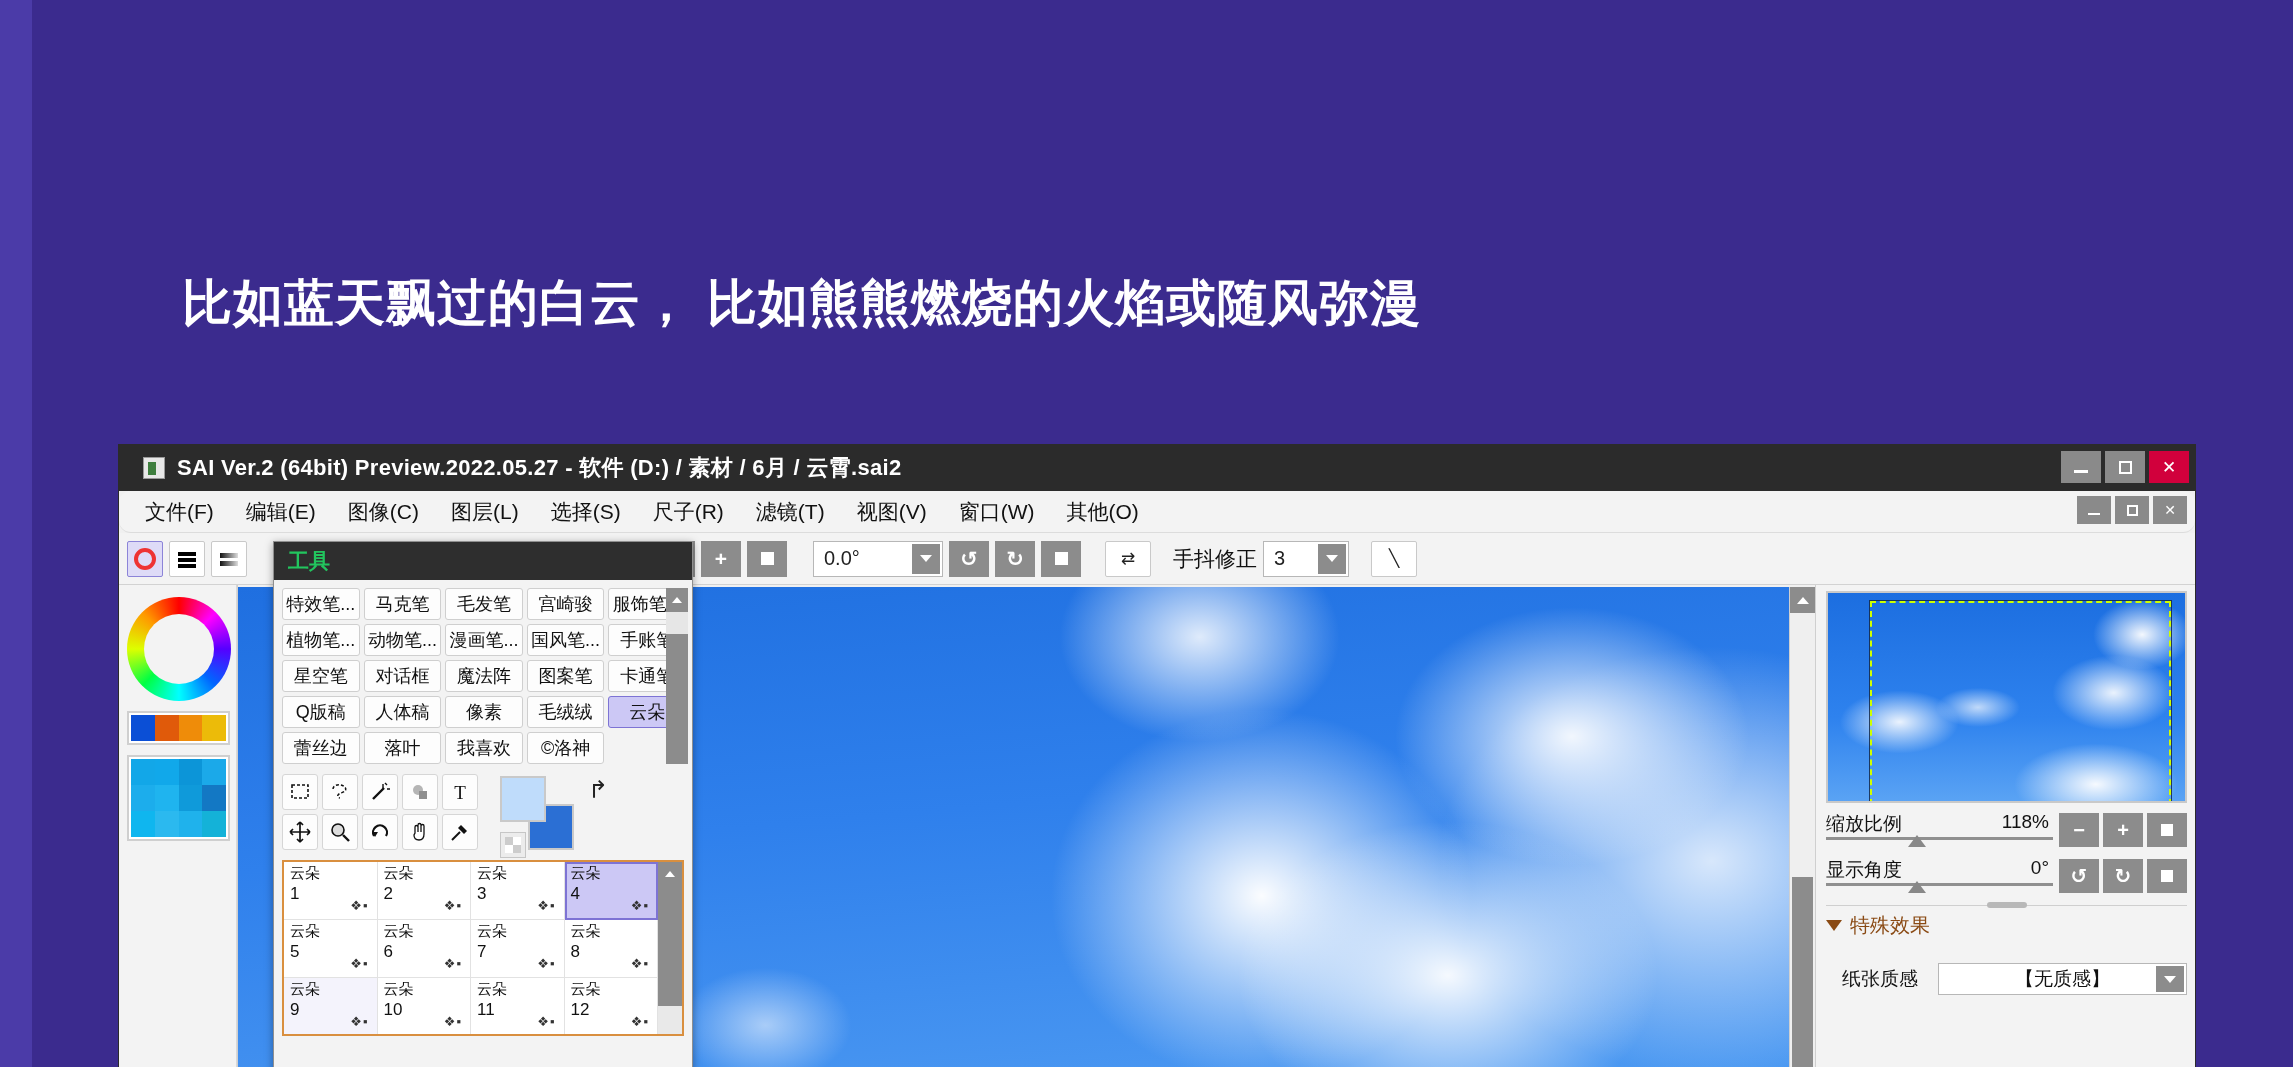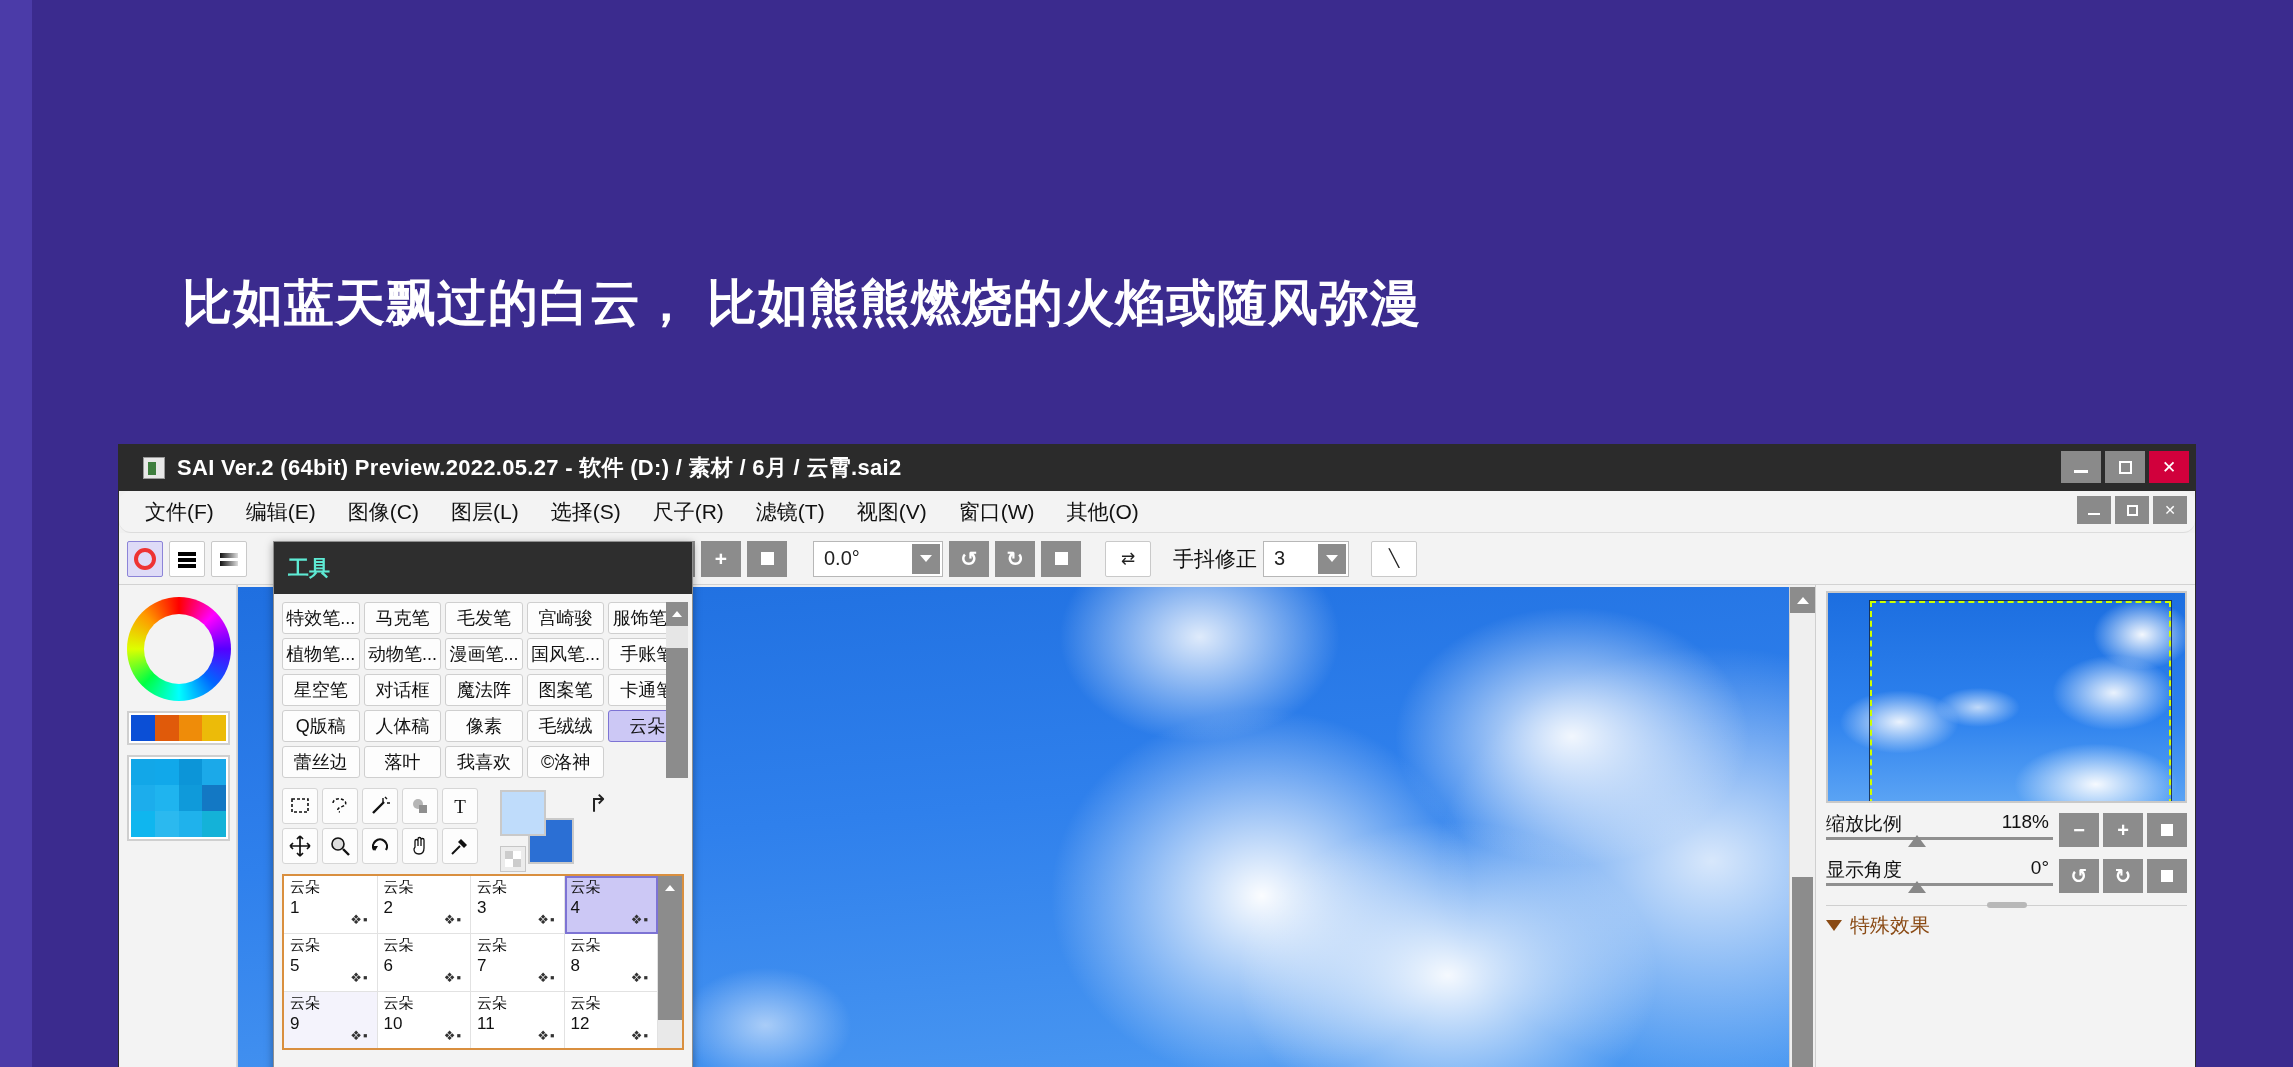--- a/index.html
+++ b/index.html
@@ -279,21 +279,21 @@
   #tool-panel {
     position: absolute;
     left: 154px; top: 96px;
     width: 420px; height: 544px;
     background: #f3f3f3;
     border: 1px solid #8f8f8f;
     box-shadow: 0 2px 8px rgba(0,0,0,.35);
     z-index: 40;
   }
   #tool-panel-head {
-    height: 52px; background: #2e2e2e; color: #5eead4;
+    height: 38px; background: #2e2e2e; color: #22c55e;
     display: flex; align-items: center; padding-left: 14px;
     font-size: 21px; font-weight: bold;
   }
   #tool-grid {
     padding: 8px 6px 4px 8px;
     display: grid; grid-template-columns: repeat(5, 1fr);
     gap: 4px;
     text-align: right;
   }
   .brush-chip {
@@ -553,20 +553,27 @@
           </div>
         </div>
 
         <div class="divider"></div>
 
         <div class="sect-title">
           <span class="tri"></span>
           <span>特殊效果</span>
         </div>
 
+        <div class="prop-row">
+          <span class="prop-name">纸张质感</span>
+          <span class="prop-field">
+            <span>【无质感】</span>
+            <span class="drop2"></span>
+          </span>
+        </div>
       </div>
     </div>
 
     <div id="tool-panel">
       <div id="tool-panel-head">工具</div>
 
       <div id="tool-grid-wrap">
         <div id="tool-grid">
             <div class="brush-chip">特效笔...</div>
             <div class="brush-chip">马克笔</div>

